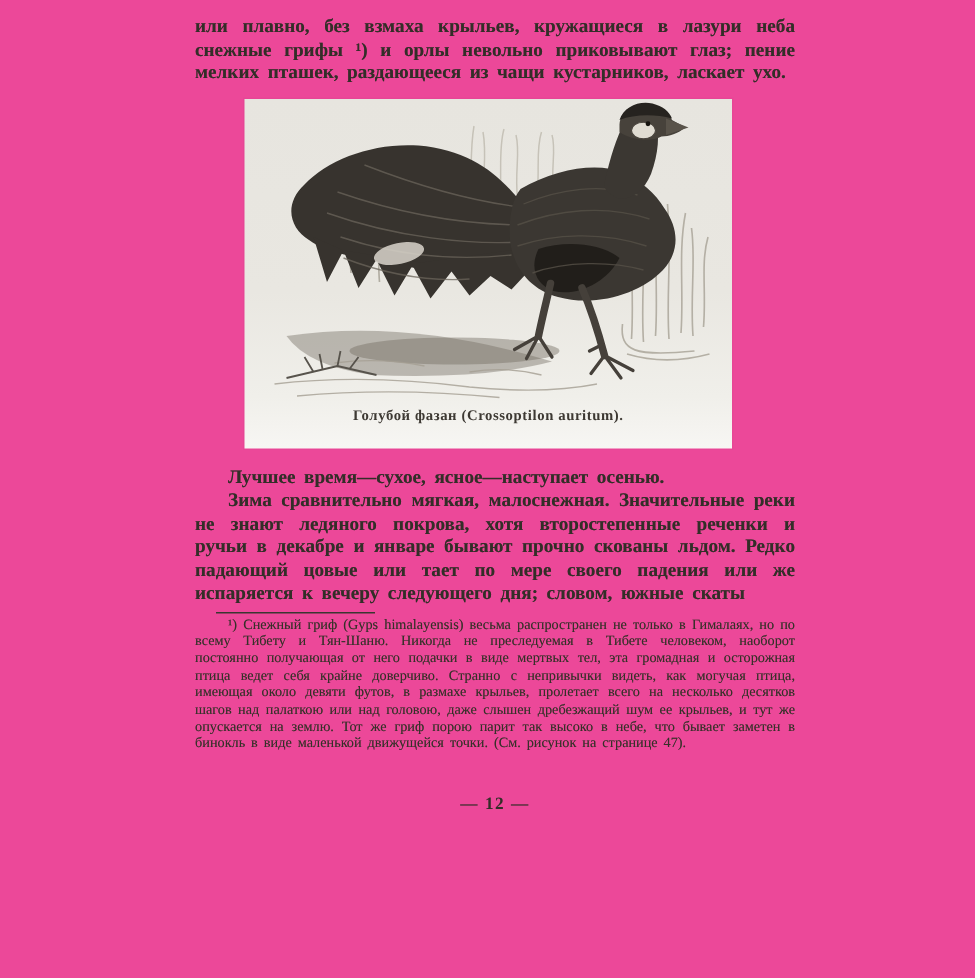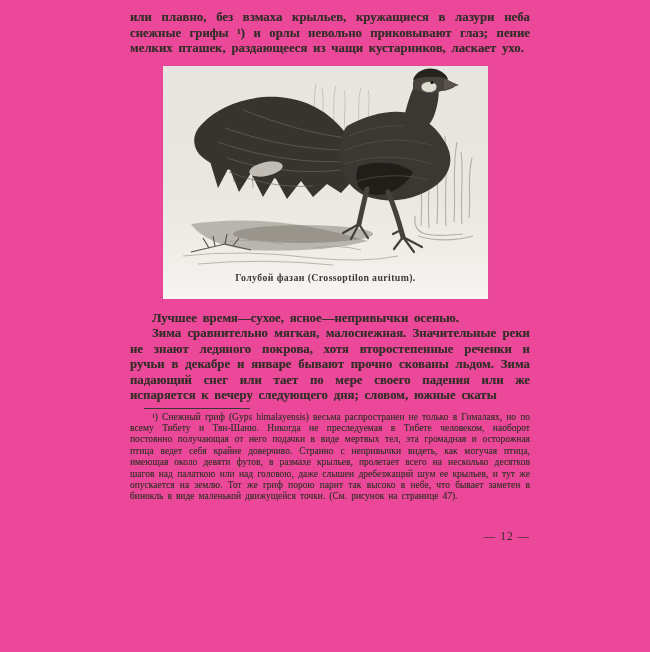--- a/index.html
+++ b/index.html
@@ -13,21 +13,21 @@
   figure.plate{margin:9px 0 12px 33px;width:325px;height:233px;position:relative;
          background:linear-gradient(180deg,#e7e5df 0%,#e9e7e1 55%,#f0efea 85%,#f7f6f3 100%);
          box-shadow:0 0 0 1px rgba(0,0,0,0.02);}
   figure.plate svg{display:block;}
   figcaption{position:absolute;left:0;right:0;bottom:16px;text-align:center;
          font-size:9.8px;font-weight:700;color:#3d3933;letter-spacing:.4px;}
   .fnrule{margin:4px 0 3px 14px;width:106px;border-top:1.4px solid #3a3631;}
   p.footnote{margin:0;font-size:9.5px;line-height:11.4px;font-weight:400;
          text-align:justify;color:#363129;word-spacing:1.6px;
          text-shadow:0 0 .3px rgba(54,49,41,.5);}
-  .pageno{margin-top:27px;text-align:right;font-size:11.5px;font-weight:400;
+  .pageno{margin-top:27px;text-align:center;font-size:11.5px;font-weight:700;
          color:#332e28;letter-spacing:1px;}
 </style>
 </head>
 <body>
 
 <div class="page">
   <div class="column">
 
     <p class="main">или плавно, без взмаха крыльев, кружащиеся в лазури неба снежные грифы ¹) и орлы невольно приковывают глаз; пение мелких пташек, раздающееся из чащи кустарников, ласкает ухо.</p>
 
@@ -110,23 +110,23 @@
           <path d="M225,126 C231,140 236,156 240,171" stroke-width="5"></path>
           <path d="M204,123 C201,136 198,148 196,158" stroke-width="5"></path>
           <path d="M240,171 L259,181 M240,171 L251,186 M240,171 L231,183 M238,164 L230,168" stroke-width="2.2"></path>
           <path d="M196,158 L180,167 M196,158 L205,172 M196,158 L188,173" stroke-width="2.2"></path>
         </g>
       </svg>
       <figcaption>Голубой фазан (Crossoptilon auritum).</figcaption>
     </figure>
 
 
-    <p class="main indent">Лучшее время—сухое, ясное—непривычки осенью.</p>
+    <p class="main indent">Лучшее время—сухое, ясное—наступает осенью.</p>
 
-    <p class="main indent">Зима сравнительно мягкая, малоснежная. Значительные реки не знают ледяного покрова, хотя второстепенные реченки и ручьи в декабре и январе бывают прочно скованы льдом. Зима падающий снег или тает по мере своего падения или же испаряется к вечеру следующего дня; словом, южные скаты</p>
+    <p class="main indent">Зима сравнительно мягкая, малоснежная. Значительные реки не знают ледяного покрова, хотя второстепенные реченки и ручьи в декабре и январе бывают прочно скованы льдом. Редко падающий цовые или тает по мере своего падения или же испаряется к вечеру следующего дня; словом, южные скаты</p>
 
     <div class="fnrule"></div>
 
     <p class="footnote indent">¹) Снежный гриф (Gyps himalayensis) весьма распространен не только в Гималаях, но по всему Тибету и Тян-Шаню. Никогда не преследуемая в Тибете человеком, наоборот постоянно получающая от него подачки в виде мертвых тел, эта громадная и осторожная птица ведет себя крайне доверчиво. Странно с непривычки видеть, как могучая птица, имеющая около девяти футов, в размахе крыльев, пролетает всего на несколько десятков шагов над палаткою или над головою, даже слышен дребезжащий шум ее крыльев, и тут же опускается на землю. Тот же гриф порою парит так высоко в небе, что бывает заметен в бинокль в виде маленькой движущейся точки. (См. рисунок на странице 47).</p>
 
     <div class="pageno">— 12 —</div>
 
   </div>
 </div>
 

